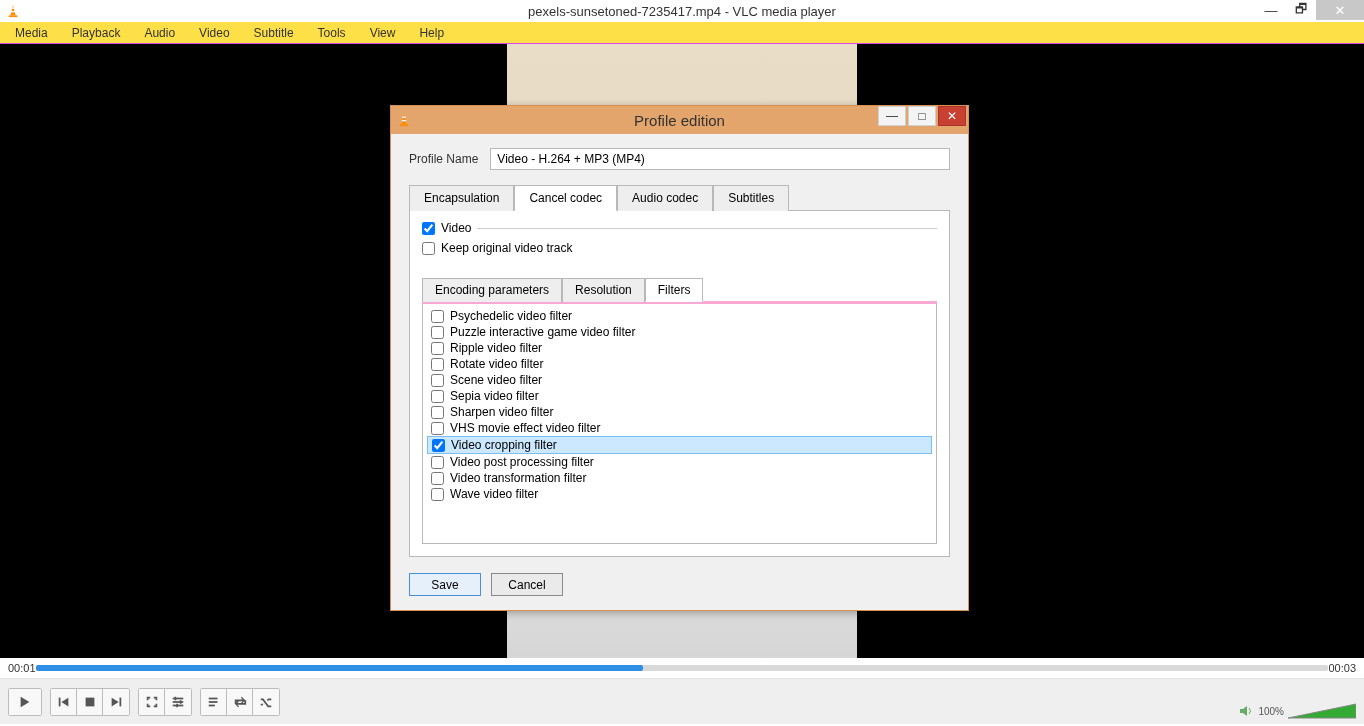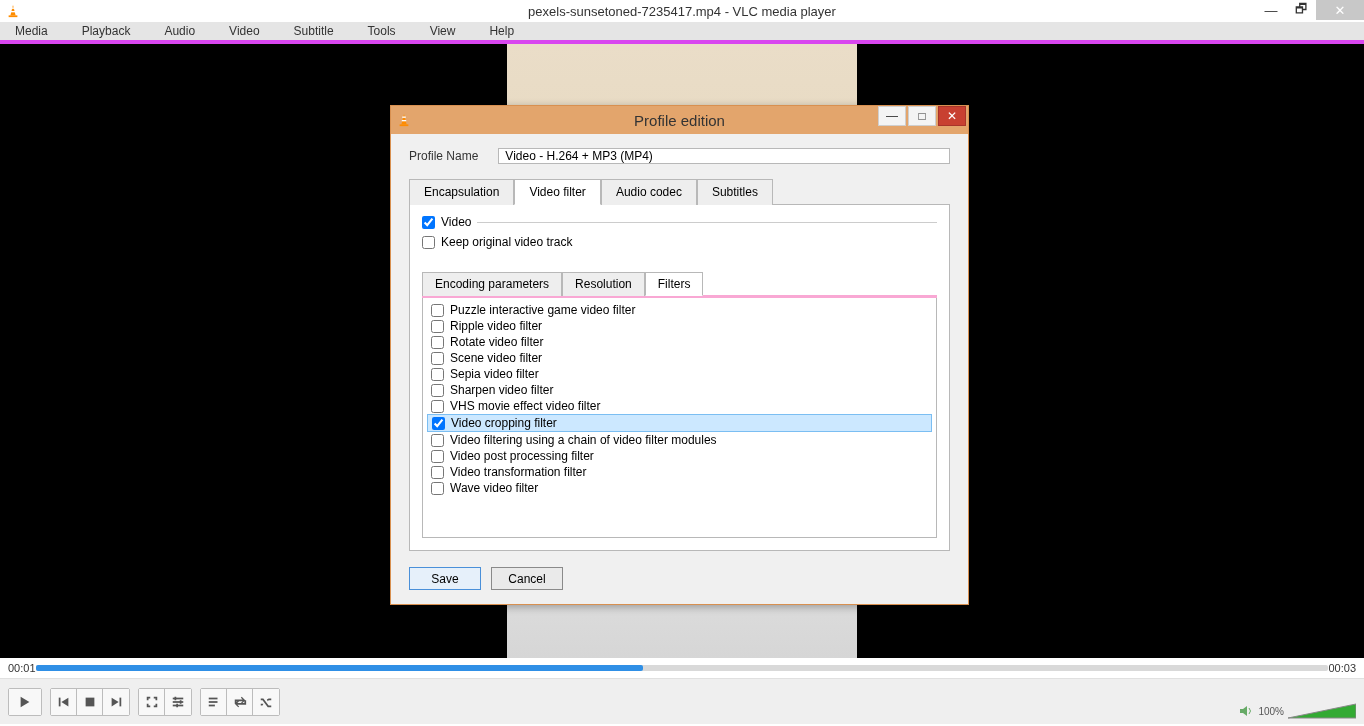--- a/index.html
+++ b/index.html
@@ -3,21 +3,21 @@
 <meta charset="utf-8">
 <style>
 *{box-sizing:border-box;margin:0;padding:0;font-family:"Segoe UI",Tahoma,sans-serif;font-size:12px;}
 body{width:1364px;height:726px;overflow:hidden;background:#fff;position:relative;}
 .titlebar{height:22px;background:#fff;display:flex;align-items:center;position:relative;}
 .titlebar-icon{margin-left:6px;width:14px;height:14px;}
 .titlebar-title{position:absolute;left:0;right:0;text-align:center;font-size:13px;color:#333;}
 .winbtns{position:absolute;right:0;top:0;display:flex;}
 .winbtn{width:30px;height:20px;display:flex;align-items:center;justify-content:center;color:#333;cursor:default;font-size:13px;}
 .winbtn.close{background:#c8c8c8;color:#fff;width:48px;}
-.menubar{height:22px;background:#e5e5e5;border-bottom:4px solid #d946ef;display:flex;align-items:center;padding-left:6px;gap:16px;}
+.menubar{height:22px;background:#fde047;border-bottom:1px solid #d946ef;display:flex;align-items:center;padding-left:6px;gap:6px;}
 .menuitem{padding:2px 9px;color:#333;cursor:default;}
 .video-area{height:614px;background:#000;position:relative;display:flex;justify-content:center;}
 .video-frame{width:350px;height:100%;background:linear-gradient(180deg,#eaddc8 0%,#e6d9c0 25%,#d8ccb5 45%,#c9bda8 55%,#e5e5e5 75%,#d6d6d6 100%);}
 .seekbar-row{height:20px;display:flex;align-items:center;padding:0 8px;gap:0;}
 .time{font-size:11px;color:#333;}
 .seekbar{flex:1;height:6px;background:#d9d9d9;position:relative;border-radius:2px;}
 .seekfill{position:absolute;left:0;top:0;height:100%;width:47%;background:#2f8fe6;border-radius:2px;}
 .controls-row{height:46px;background:#efefef;border-top:1px solid #e0e0e0;display:flex;align-items:center;padding:0 8px;position:relative;}
 .ctrl-group{display:flex;gap:0;border:1px solid #bcbcbc;border-radius:2px;margin-right:8px;}
 .ctrl-btn{width:26px;height:26px;display:flex;align-items:center;justify-content:center;border-right:1px solid #bcbcbc;background:#f8f8f8;cursor:default;}
@@ -29,23 +29,23 @@
 .vol-tri{width:68px;height:18px;}
 
 .dialog{position:absolute;left:390px;top:105px;width:579px;background:#f0f0f0;border:1px solid #d89050;box-shadow:2px 2px 8px rgba(0,0,0,.3);}
 .dlg-titlebar{height:28px;background:#e3a56c;display:flex;align-items:center;position:relative;}
 .dlg-icon{margin-left:6px;width:14px;height:14px;}
 .dlg-title{position:absolute;left:0;right:0;text-align:center;font-size:15px;color:#333;}
 .dlg-winbtns{position:absolute;right:0;top:0;display:flex;}
 .dlg-winbtn{width:28px;height:20px;display:flex;align-items:center;justify-content:center;color:#333;cursor:default;font-size:12px;border:1px solid rgba(0,0,0,.15);margin-right:2px;background:#f4f4f4;}
 .dlg-winbtn.close{background:#c84031;color:#fff;border:1px solid #a8342a;}
 .dlg-body{padding:14px 18px 14px 18px;background:#f0f0f0;}
-.row-profile{display:flex;align-items:center;gap:20px;margin-bottom:14px;}
+.row-profile{display:flex;align-items:center;gap:12px;margin-bottom:14px;}
 .row-profile label{font-size:12px;color:#333;}
-.row-profile input{flex:1;height:16px;border:1px solid #b8b8b8;padding:2px 6px;font-size:12px;}
+.row-profile input{flex:1;height:22px;border:1px solid #b8b8b8;padding:2px 6px;font-size:12px;}
 .main-tabs{display:flex;border-bottom:1px solid #b8b8b8;}
 .mtab{padding:5px 14px;border:1px solid #b8b8b8;border-bottom:none;background:#eee;margin-right:0;cursor:default;position:relative;top:1px;}
 .mtab.active{background:#fff;border-bottom:1px solid #fff;}
 .tab-content{border:1px solid #b8b8b8;border-top:none;background:#fff;padding:10px 12px 12px 12px;}
 .check-line{display:flex;align-items:center;gap:6px;margin-bottom:6px;}
 .check-line input{width:13px;height:13px;}
 .video-group-label{font-size:12px;position:relative;flex:1;}
 .video-group-label::after{content:"";position:absolute;left:36px;right:0;top:50%;border-top:1px solid #ccc;}
 .sub-tabs{display:flex;margin-top:22px;border-bottom:3px solid #f9a8d4;}
 .stab{padding:4px 12px;border:1px solid #b8b8b8;border-bottom:none;background:#eee;cursor:default;position:relative;top:1px;}
@@ -190,41 +190,45 @@
       <div class="dlg-winbtn close">✕</div>
     </div>
   </div>
   <div class="dlg-body">
     <div class="row-profile">
       <label>Profile Name</label>
       <input type="text" value="Video - H.264 + MP3 (MP4)" style="">
     </div>
     <div class="main-tabs">
       <div class="mtab">Encapsulation</div>
-      <div class="mtab active">Video filter</div>
+      <div class="mtab active">Cancel codec</div>
       <div class="mtab">Audio codec</div>
       <div class="mtab">Subtitles</div>
     </div>
     <div class="tab-content">
       <div class="check-line">
         <input type="checkbox" checked="" style="">
         <span class="video-group-label">Video</span>
       </div>
       <div class="check-line">
         <input type="checkbox" style="">
         <span>Keep original video track</span>
       </div>
       <div class="sub-tabs">
         <div class="stab">Encoding parameters</div>
         <div class="stab">Resolution</div>
         <div class="stab active">Filters</div>
       </div>
       <div class="filters-box" id="filters-list">
           <div class="filter-item">
             <input type="checkbox" style="">
+            <span>Psychedelic video filter</span>
+          </div>
+          <div class="filter-item">
+            <input type="checkbox" style="">
             <span>Puzzle interactive game video filter</span>
           </div>
           <div class="filter-item">
             <input type="checkbox" style="">
             <span>Ripple video filter</span>
           </div>
           <div class="filter-item">
             <input type="checkbox" style="">
             <span>Rotate video filter</span>
           </div>
@@ -243,24 +247,20 @@
           <div class="filter-item">
             <input type="checkbox" style="">
             <span>VHS movie effect video filter</span>
           </div>
           <div class="filter-item selected">
             <input type="checkbox" checked="" style="">
             <span>Video cropping filter</span>
           </div>
           <div class="filter-item">
             <input type="checkbox" style="">
-            <span>Video filtering using a chain of video filter modules</span>
-          </div>
-          <div class="filter-item">
-            <input type="checkbox" style="">
             <span>Video post processing filter</span>
           </div>
           <div class="filter-item">
             <input type="checkbox" style="">
             <span>Video transformation filter</span>
           </div>
           <div class="filter-item">
             <input type="checkbox" style="">
             <span>Wave video filter</span>
           </div>

